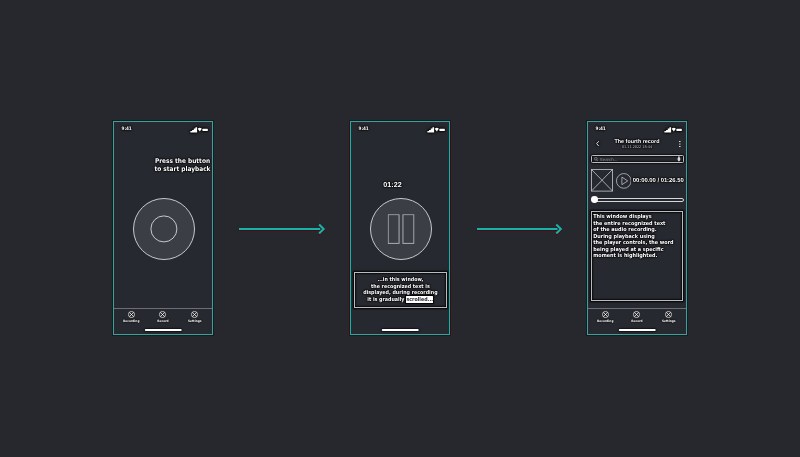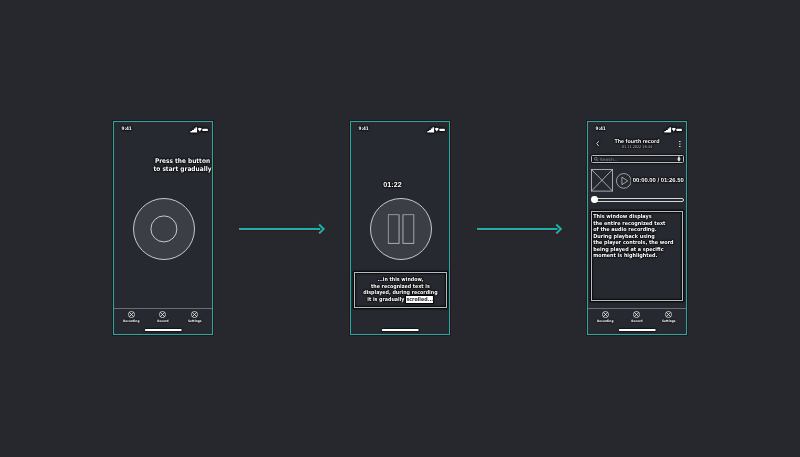--- a/index.html
+++ b/index.html
@@ -108,21 +108,21 @@
   <div class="sb-time">9:41</div>
   <div class="sb-icons">
     <svg width="17.9" height="5.7" viewBox="0 0 89.5 28.5">
           <path d="M2 27.5 L2 20 L10.4 20 L10.4 14.5 L18.8 14.5 L18.8 8 L27.2 8 L27.2 1.5 L35.6 1.5 L35.6 27.5 Z" fill="#fff"></path>
           <path d="M38.5 8.8 a15.5 15.5 0 0 1 21 0 L49 22 Z" fill="#fff"></path>
           <rect x="62" y="8.5" width="27.5" height="11.5" rx="2.4" fill="#fff"></rect>
         </svg>
   </div>
   <div class="headline">
     <span>Press the button</span><br>
-    <span>to start gradually</span>
+    <span>to start playback</span>
   </div>
   <div class="recbtn">
     <div class="inner"></div>
   </div>
   <div class="navbar">
     <div class="navitem">
       <span class="navicon">
             <svg width="7" height="7" viewBox="0 0 20 20">
               <circle cx="10" cy="10" r="8.8" fill="none" stroke="#fff" stroke-width="2.2"></circle>
               <path d="M4 4 L16 16 M16 4 L4 16" stroke="#fff" stroke-width="2.2"></path>

